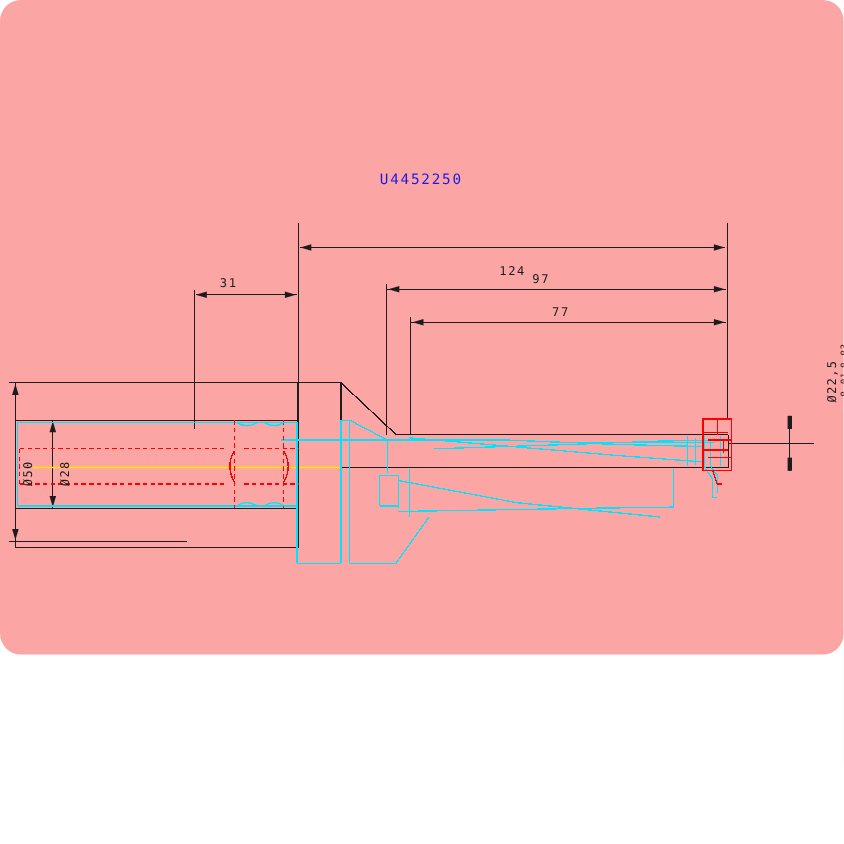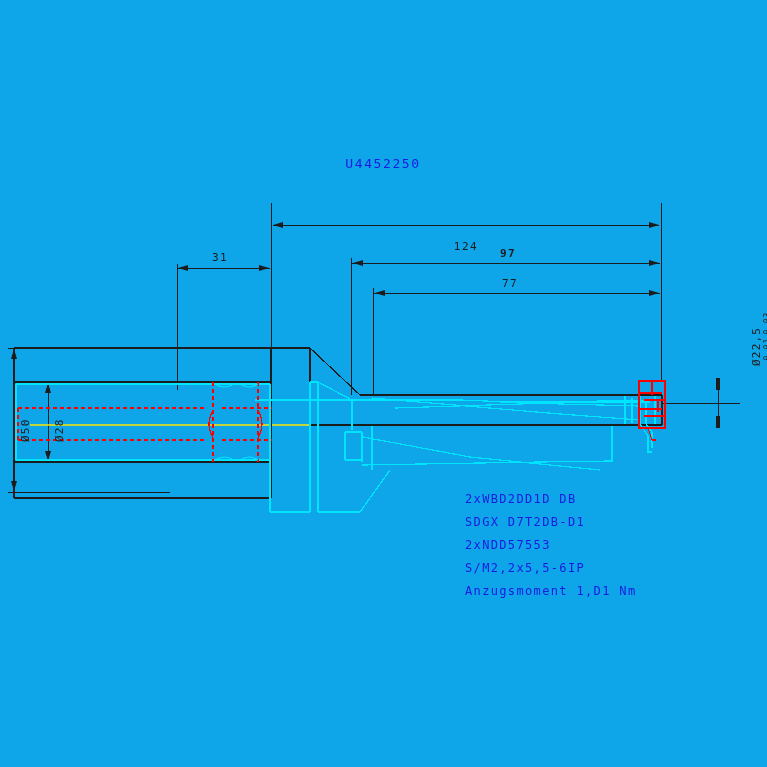--- a/index.html
+++ b/index.html
@@ -1,35 +1,35 @@
 <!DOCTYPE html>
 <html><head>
 <meta charset="utf-8">
 <style>
   html,body{margin:0;padding:0;background:#ffffff;}
   body{width:767px;height:767px;overflow:hidden;
        font-family:"DejaVu Sans Mono","Liberation Mono",monospace;}
-  #stage{position:relative;width:767px;height:767px;background:#0ea5e9;}
+  #stage{position:relative;width:767px;height:595px;background:#fca5a5;border-radius:19px;}
   svg#dwg{position:absolute;left:0;top:0;width:767px;height:767px;}
 
   .txt{position:absolute;white-space:pre;font-family:"DejaVu Sans Mono","Liberation Mono",monospace;}
   .blue{color:#1a1ae0;}
 
   #title{left:383px;top:156px;font-size:13px;letter-spacing:1.6px;
          transform:translateX(-50%);}
 
   #specblock{position:absolute;left:465px;top:488px;}
   #specblock .specline{font-size:12px;letter-spacing:1.35px;color:#1a1ae0;
         line-height:23px;white-space:pre;font-family:"DejaVu Sans Mono","Liberation Mono",monospace;}
 
   .dimtxt{font-size:11px;letter-spacing:1.5px;color:#1c1c1c;}
   #dim124{left:466px;top:209px;transform:translateX(-50%);margin-top:31px;}
-  #dim97 {left:508px;top:247px;transform:translateX(-50%);font-weight:bold;}
+  #dim97 {left:492px;top:247px;transform:translateX(-50%);}
   #dim92 {left:510px;top:277px;transform:translateX(-50%);}
-  #dim31 {left:220px;top:251px;transform:translateX(-50%);}
+  #dim31 {left:208px;top:251px;transform:translateX(-50%);}
   #d50{left:19px;top:442px;font-size:11px;letter-spacing:1.2px;
        transform:rotate(-90deg);transform-origin:left top;color:#1c1c1c;}
   #d28{left:53px;top:442px;font-size:11px;letter-spacing:1.2px;
        transform:rotate(-90deg);transform-origin:left top;color:#1c1c1c;}
 
   #d225{left:750px;top:366px;font-size:11px;letter-spacing:1.2px;
         transform:rotate(-90deg);transform-origin:left top;color:#1c1c1c;}
   #tolU{left:763px;top:340px;font-size:8px;letter-spacing:.8px;
         transform:rotate(-90deg);transform-origin:left top;color:#1c1c1c;}
   #tolL{left:763px;top:366px;font-size:8px;letter-spacing:.8px;
@@ -185,21 +185,14 @@
   <div class="txt dimtxt" id="dim92">77</div>
   <div class="txt dimtxt" id="dim31">31</div>
 
   <div class="txt" id="d50">Ø50</div>
   <div class="txt" id="d28">Ø28</div>
 
   <div class="txt" id="d225">Ø22,5</div>
   <div class="txt" id="tolU">-0,03</div>
   <div class="txt" id="tolL">-0,01</div>
 
-  <div id="specblock">
-    <div class="specline">2xWBD2DD1D DB</div>
-    <div class="specline">SDGX D7T2DB-D1</div>
-    <div class="specline">2xNDD57553</div>
-    <div class="specline">S/M2,2x5,5-6IP</div>
-    <div class="specline">Anzugsmoment 1,D1 Nm</div>
-  </div>
 
 </div>
 
 </body></html>

